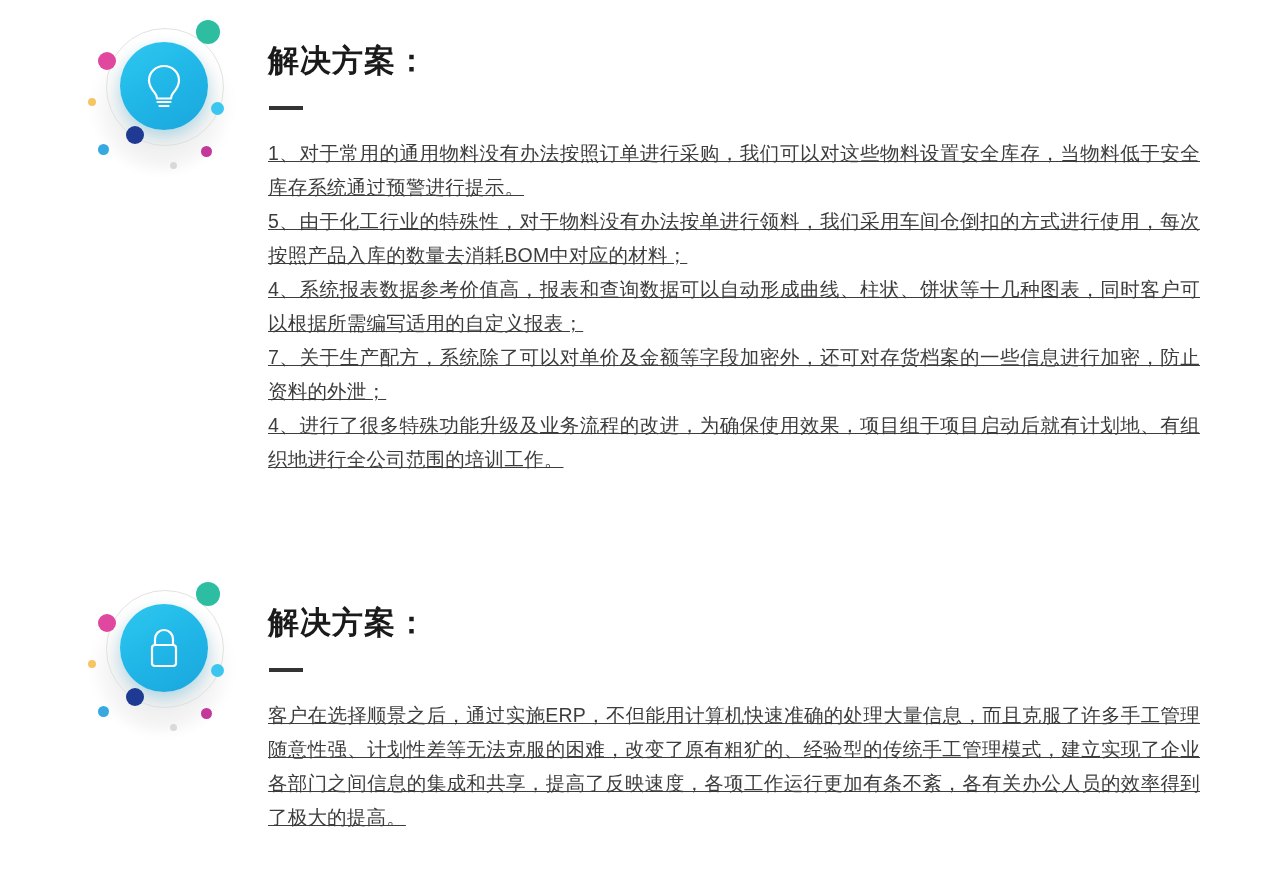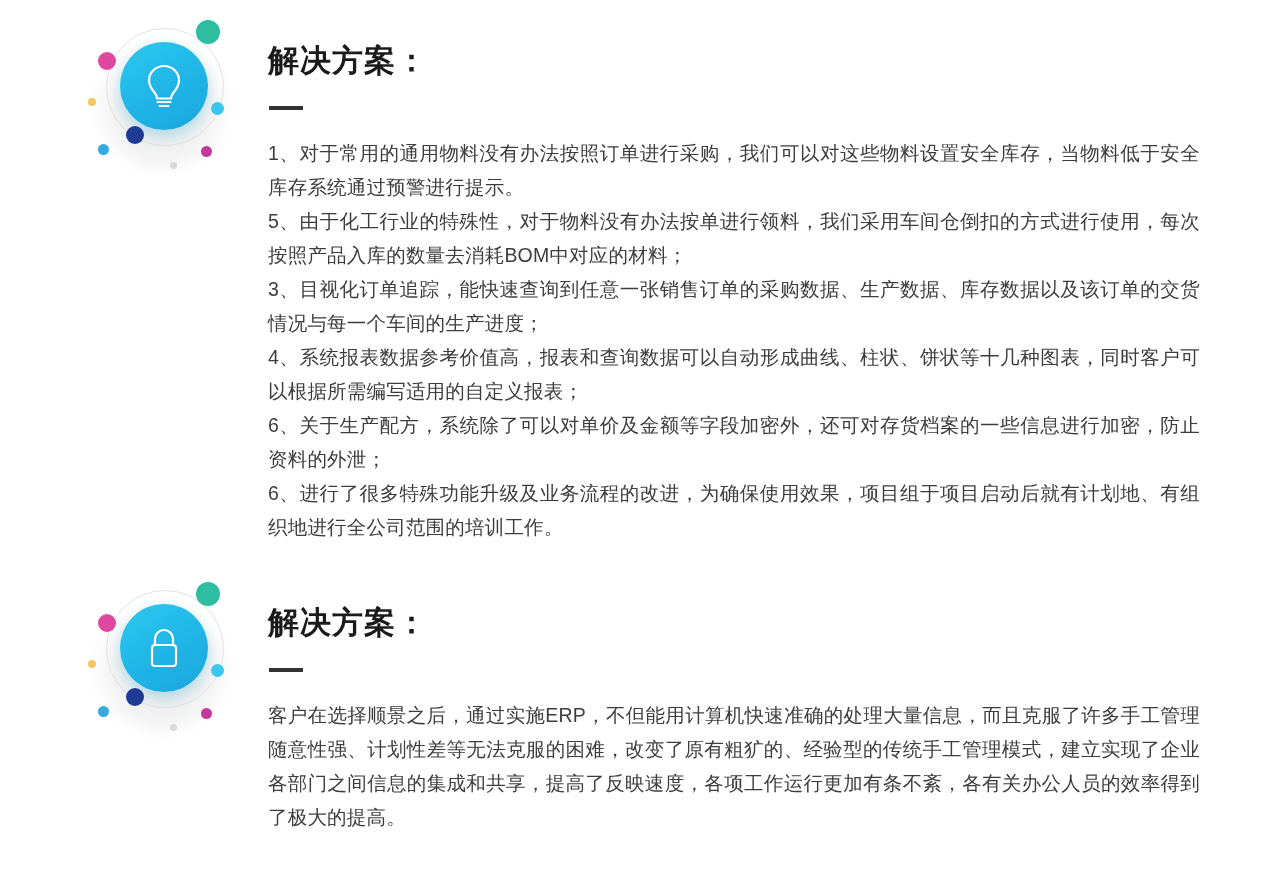--- a/index.html
+++ b/index.html
@@ -119,20 +119,21 @@
     top: 136px;
     width: 932px;
     font-size: 19.5px;
     line-height: 34px;
     color: #3d3d3d;
     letter-spacing: 0.2px;
     text-align: justify;
   }
   .body-text p {
     margin: 0;
+    text-decoration: underline;
   }
 </style>
 </head>
 <body>
 
 <div class="page">
 
   <div class="section" id="section-solution">
 
     <div class="badge">
@@ -155,24 +156,23 @@
       <div class="dot dot-amber"></div>
       <div class="dot dot-grey"></div>
     </div>
 
     <div class="heading">解决方案：</div>
     <div class="rule"></div>
 
     <div class="body-text">
       <p>1、对于常用的通用物料没有办法按照订单进行采购，我们可以对这些物料设置安全库存，当物料低于安全库存系统通过预警进行提示。</p>
       <p>5、由于化工行业的特殊性，对于物料没有办法按单进行领料，我们采用车间仓倒扣的方式进行使用，每次按照产品入库的数量去消耗BOM中对应的材料；</p>
-      <p>3、目视化订单追踪，能快速查询到任意一张销售订单的采购数据、生产数据、库存数据以及该订单的交货情况与每一个车间的生产进度；</p>
       <p>4、系统报表数据参考价值高，报表和查询数据可以自动形成曲线、柱状、饼状等十几种图表，同时客户可以根据所需编写适用的自定义报表；</p>
-      <p>6、关于生产配方，系统除了可以对单价及金额等字段加密外，还可对存货档案的一些信息进行加密，防止资料的外泄；</p>
-      <p>6、进行了很多特殊功能升级及业务流程的改进，为确保使用效果，项目组于项目启动后就有计划地、有组织地进行全公司范围的培训工作。</p>
+      <p>7、关于生产配方，系统除了可以对单价及金额等字段加密外，还可对存货档案的一些信息进行加密，防止资料的外泄；</p>
+      <p>4、进行了很多特殊功能升级及业务流程的改进，为确保使用效果，项目组于项目启动后就有计划地、有组织地进行全公司范围的培训工作。</p>
     </div>
   </div>
 
   <div class="section" id="section-value">
 
     <div class="badge">
       <div class="shadow"></div>
       <div class="ring"></div>
       <div class="disc"></div>
       <div class="glyph">

